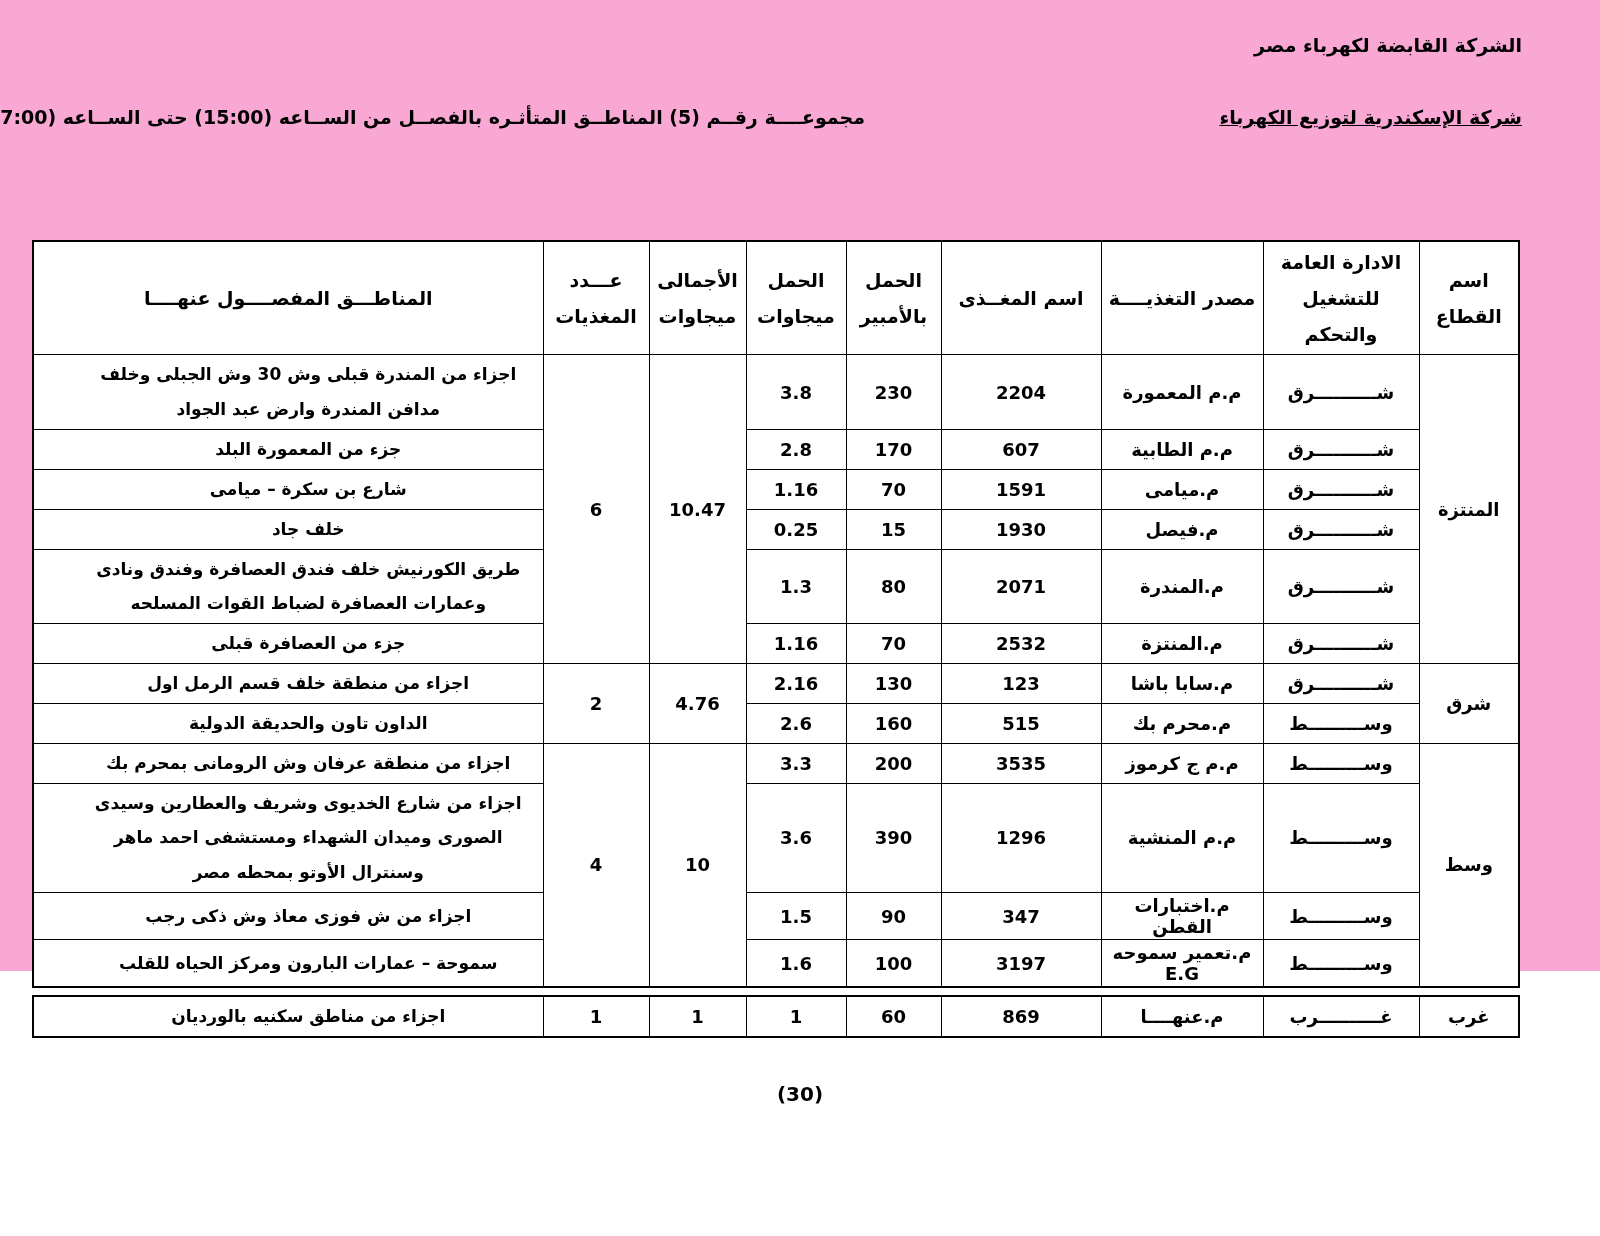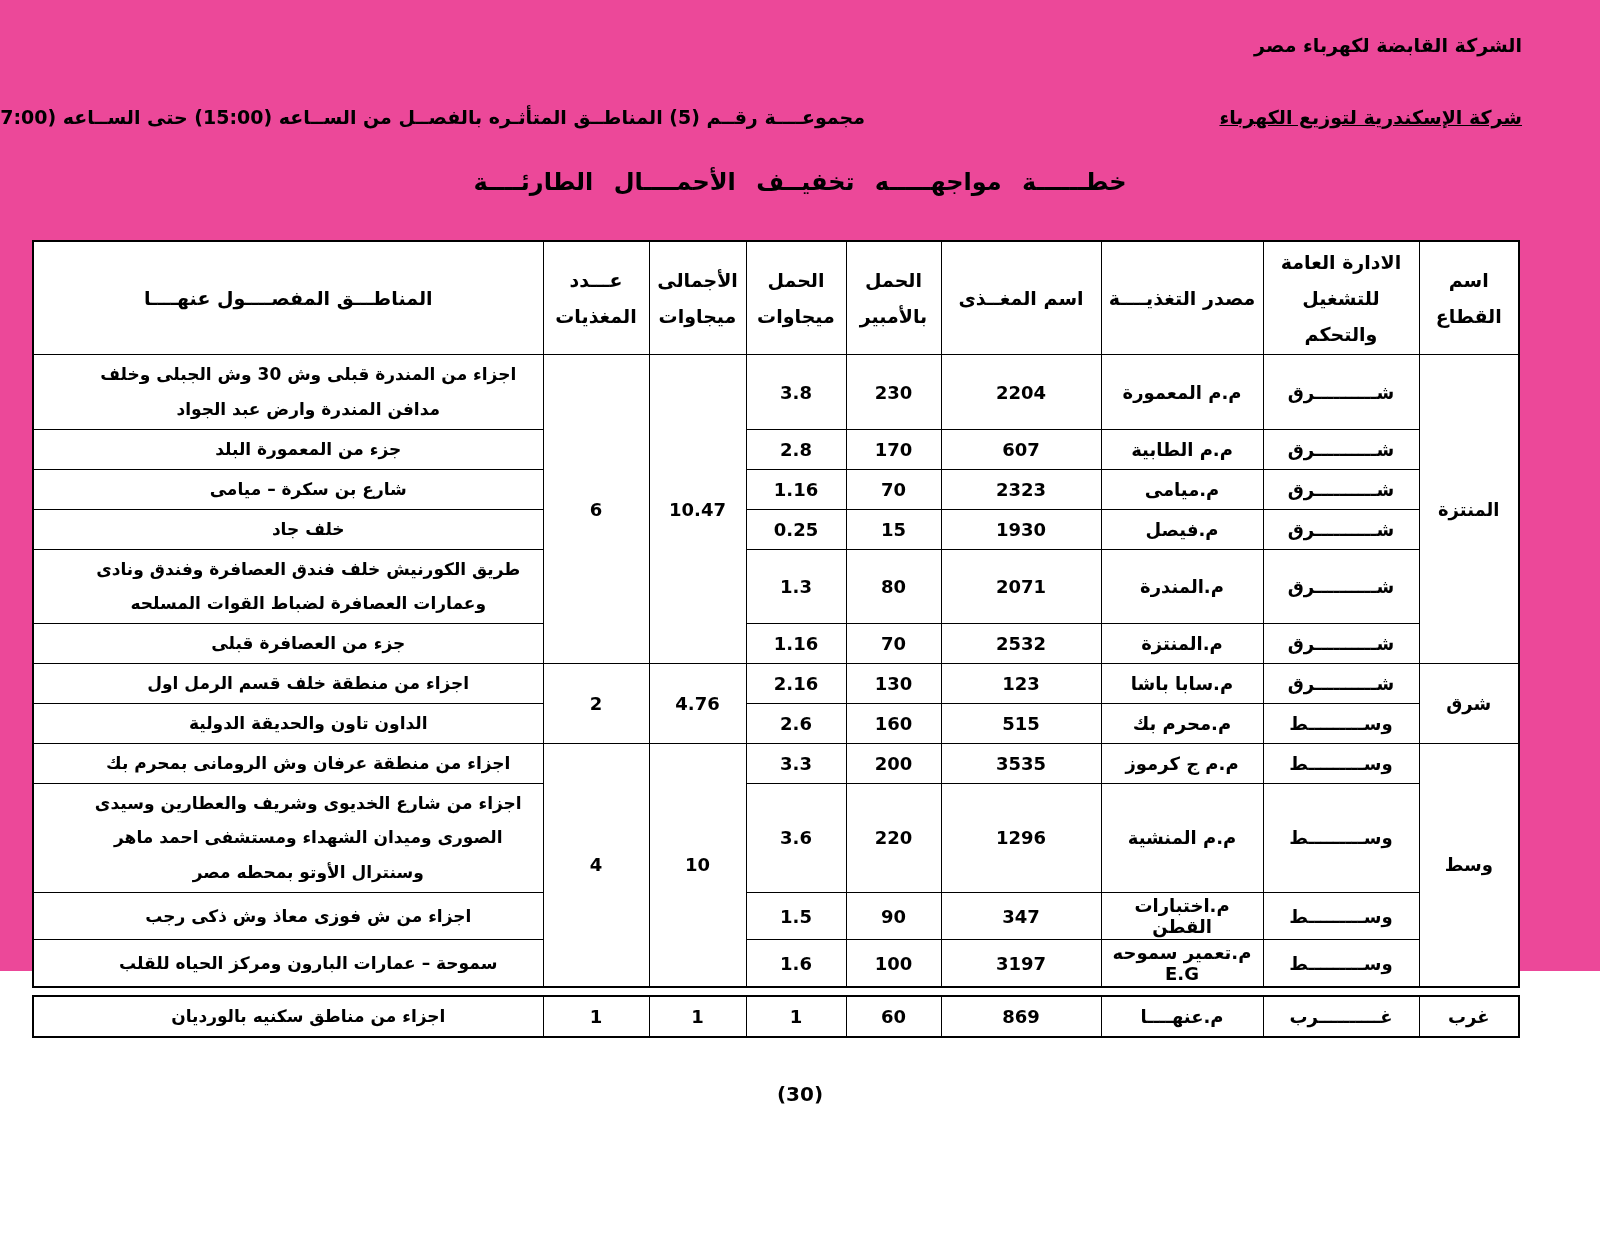--- a/index.html
+++ b/index.html
@@ -5,21 +5,21 @@
   * { margin: 0; padding: 0; box-sizing: border-box; }
   html, body { background: #ffffff; }
   body {
     width: 1600px; height: 1236px;
     font-family: "DejaVu Sans", sans-serif;
     color: #000;
   }
   .page {
     position: relative;
     width: 1600px; height: 971px;
-    background: #ec4899;
+    background: #f9a8d4;
     direction: rtl;
   }
   .company {
     position: absolute;
     right: 78px;
     font-size: 19px;
     font-weight: bold;
     white-space: nowrap;
   }
   .holding { top: 34px; }
@@ -83,21 +83,20 @@
   }
 </style>
 </head>
 <body>
 
 <div class="page">
 
   <div class="company holding">الشركة القابضة لكهرباء مصر</div>
   <div class="company distribution">شركة الإسكندرية لتوزيع الكهرباء</div>
   <div class="group-line">مجموعــــة رقــم (5) المناطــق المتأثـره بالفصــل من الســاعه (15:00) حتى الســاعه (17:00)</div>
-  <div class="doc-title">خطــــــة مواجهـــــه تخفيــف الأحمــــال الطارئــــة</div>
 
   <div class="table-wrap">
     <table id="table-main">
       <colgroup>
         <col style="width:100px">
           <col style="width:156px">
           <col style="width:162px">
         <col style="width:160px">
           <col style="width:95px">
           <col style="width:100px">
@@ -139,21 +138,21 @@
             <td class="c-admin">شــــــــــرق</td>
             <td class="c-source">م.م الطابية</td>
             <td class="c-num">607</td>
             <td class="c-num">170</td>
             <td class="c-num">2.8</td>
             <td class="c-areas">جزء من المعمورة البلد</td>
           </tr>
           <tr>
             <td class="c-admin">شــــــــــرق</td>
             <td class="c-source">م.ميامى</td>
-            <td class="c-num">2323</td>
+            <td class="c-num">1591</td>
             <td class="c-num">70</td>
             <td class="c-num">1.16</td>
             <td class="c-areas">شارع بن سكرة – ميامى</td>
           </tr>
           <tr>
             <td class="c-admin">شــــــــــرق</td>
             <td class="c-source">م.فيصل</td>
             <td class="c-num">1930</td>
             <td class="c-num">15</td>
             <td class="c-num">0.25</td>
@@ -202,21 +201,21 @@
             <td class="c-num">200</td>
             <td class="c-num">3.3</td>
             <td class="c-num" rowspan="4">10</td>
             <td class="c-num" rowspan="4">4</td>
             <td class="c-areas">اجزاء من منطقة عرفان وش الرومانى بمحرم بك</td>
           </tr>
           <tr>
             <td class="c-admin">وســـــــــط</td>
             <td class="c-source">م.م المنشية</td>
             <td class="c-num">1296</td>
-            <td class="c-num">220</td>
+            <td class="c-num">390</td>
             <td class="c-num">3.6</td>
             <td class="c-areas">اجزاء من شارع الخديوى وشريف والعطارين وسيدى الصورى وميدان الشهداء ومستشفى احمد ماهر وسنترال الأوتو بمحطه مصر</td>
           </tr>
           <tr>
             <td class="c-admin">وســـــــــط</td>
             <td class="c-source">م.اختبارات القطن</td>
             <td class="c-num">347</td>
             <td class="c-num">90</td>
             <td class="c-num">1.5</td>
             <td class="c-areas">اجزاء من ش فوزى معاذ وش ذكى رجب</td>

